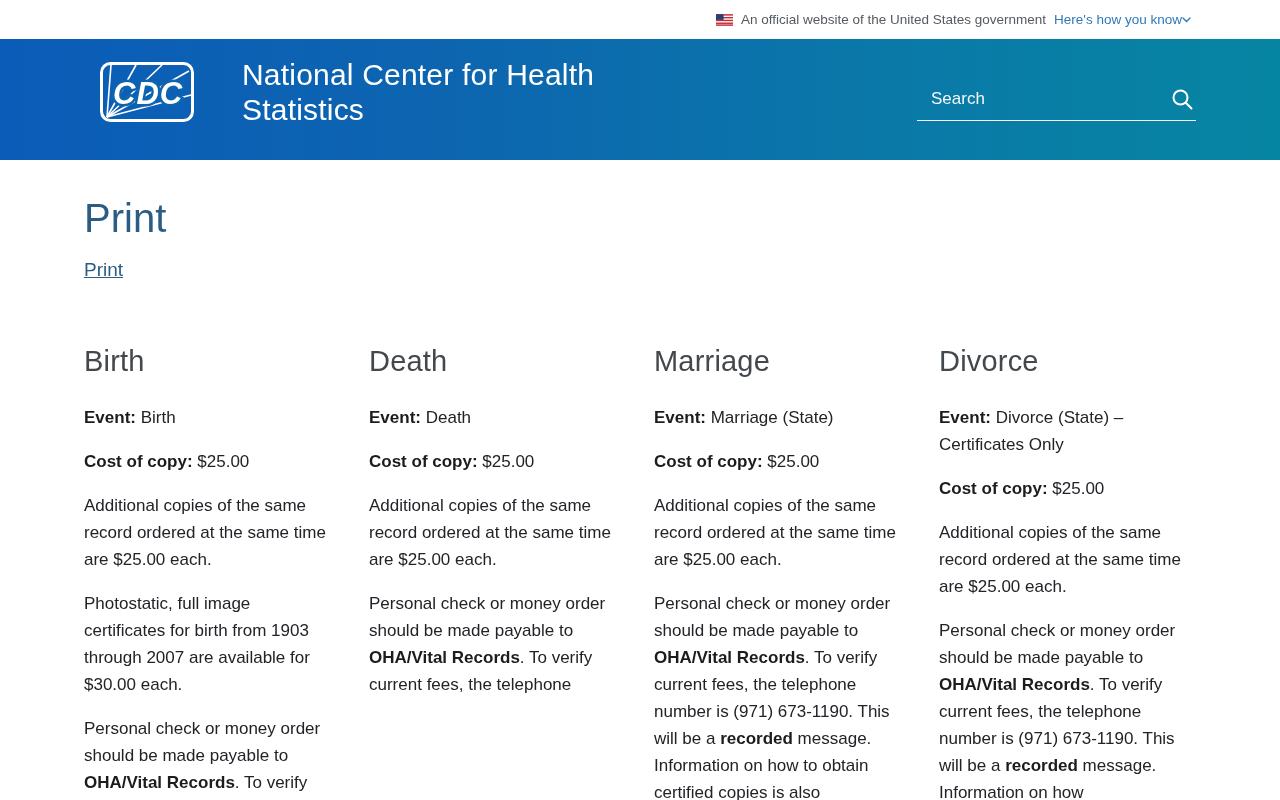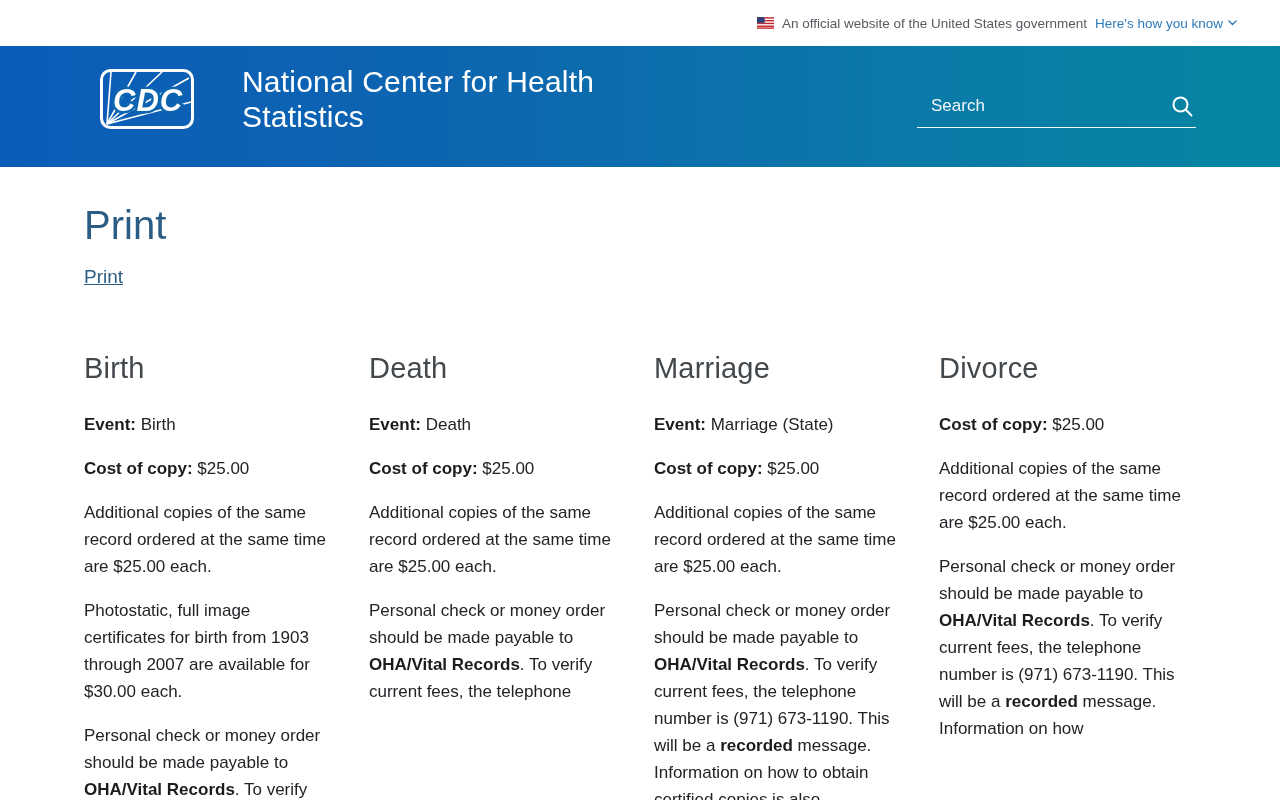--- a/index.html
+++ b/index.html
@@ -1,26 +1,26 @@
 <!DOCTYPE html>
 <html><head>
 <meta charset="utf-8">
 <style>
   * { margin: 0; padding: 0; box-sizing: border-box; }
   html, body { width: 1280px; height: 800px; overflow: hidden; background: #ffffff;
     font-family: "Liberation Sans", sans-serif; }
   .page { width: 1280px; height: 800px; overflow: hidden; }
 
   
-  .banner { height: 46px; background: #ffffff; display: flex; align-items: center;
-    justify-content: flex-end; padding-right: 43px; gap: 8px; }
+  .banner { height: 39px; background: #ffffff; display: flex; align-items: center;
+    justify-content: flex-end; padding-right: 89px; gap: 8px; }
   .banner .flag { width: 17px; height: 12px; display: inline-block; }
   .banner .official { font-size: 13.5px; color: #555a60; }
   .banner .how { font-size: 13.5px; color: #2f7ab9; text-decoration: none;
-    display: inline-flex; align-items: center; gap: 5px; cursor: pointer; }
+    display: inline-flex; align-items: center; cursor: pointer; }
 
   
   .header { height: 121px; background: linear-gradient(90deg, #0b5cb8 0%, #0d65b0 35%, #0a79a8 70%, #0685a2 100%);
     display: flex; align-items: center; padding: 0 84px 15px 100px; }
   .logo-svg { width: 94px; height: 60px; flex: 0 0 auto; }
   .site-title { color: #ffffff; font-size: 30px; font-weight: 400; line-height: 35px;
     margin-left: 48px; max-width: 480px; letter-spacing: .2px; }
   .search-wrap { margin-left: auto; width: 279px; position: relative; top: 12px;
     display: flex; align-items: center; border-bottom: 1px solid rgba(255,255,255,.95);
     padding: 0 2px 9px 2px; }
@@ -125,20 +125,21 @@
             <p><strong>Event:</strong><span> Marriage (State)</span></p>
             <p><strong>Cost of copy:</strong><span> $25.00</span></p>
             <p><span>Additional copies of the same record ordered at the same time are $25.00 each.</span></p>
             <p><span>Personal check or money order should be made payable to </span><strong>OHA/Vital Records</strong><span>. To verify current fees, the telephone number is (971) 673-1190. This will be a </span><strong>recorded</strong><span> message. Information on how to obtain certified copies is also</span></p>
           </div>
   </div>
 
   <div class="col">
     <h2>Divorce</h2>
     <div>
+            <p><strong>Event:</strong><span> Divorce (State) – Certificates Only</span></p>
             <p><strong>Cost of copy:</strong><span> $25.00</span></p>
             <p><span>Additional copies of the same record ordered at the same time are $25.00 each.</span></p>
             <p><span>Personal check or money order should be made payable to </span><strong>OHA/Vital Records</strong><span>. To verify current fees, the telephone number is (971) 673-1190. This will be a </span><strong>recorded</strong><span> message. Information on how</span></p>
           </div>
   </div>
 </div>
   </div>
 
 </div>
 

